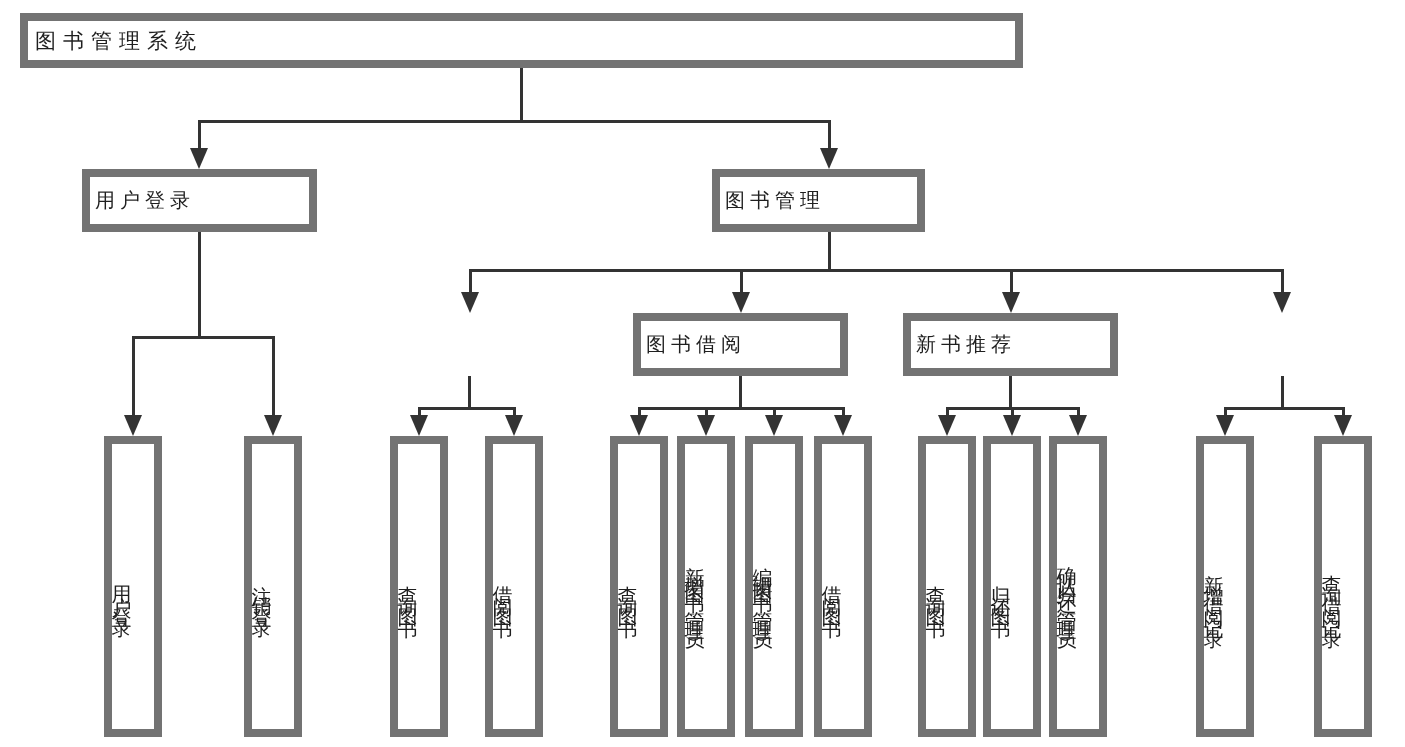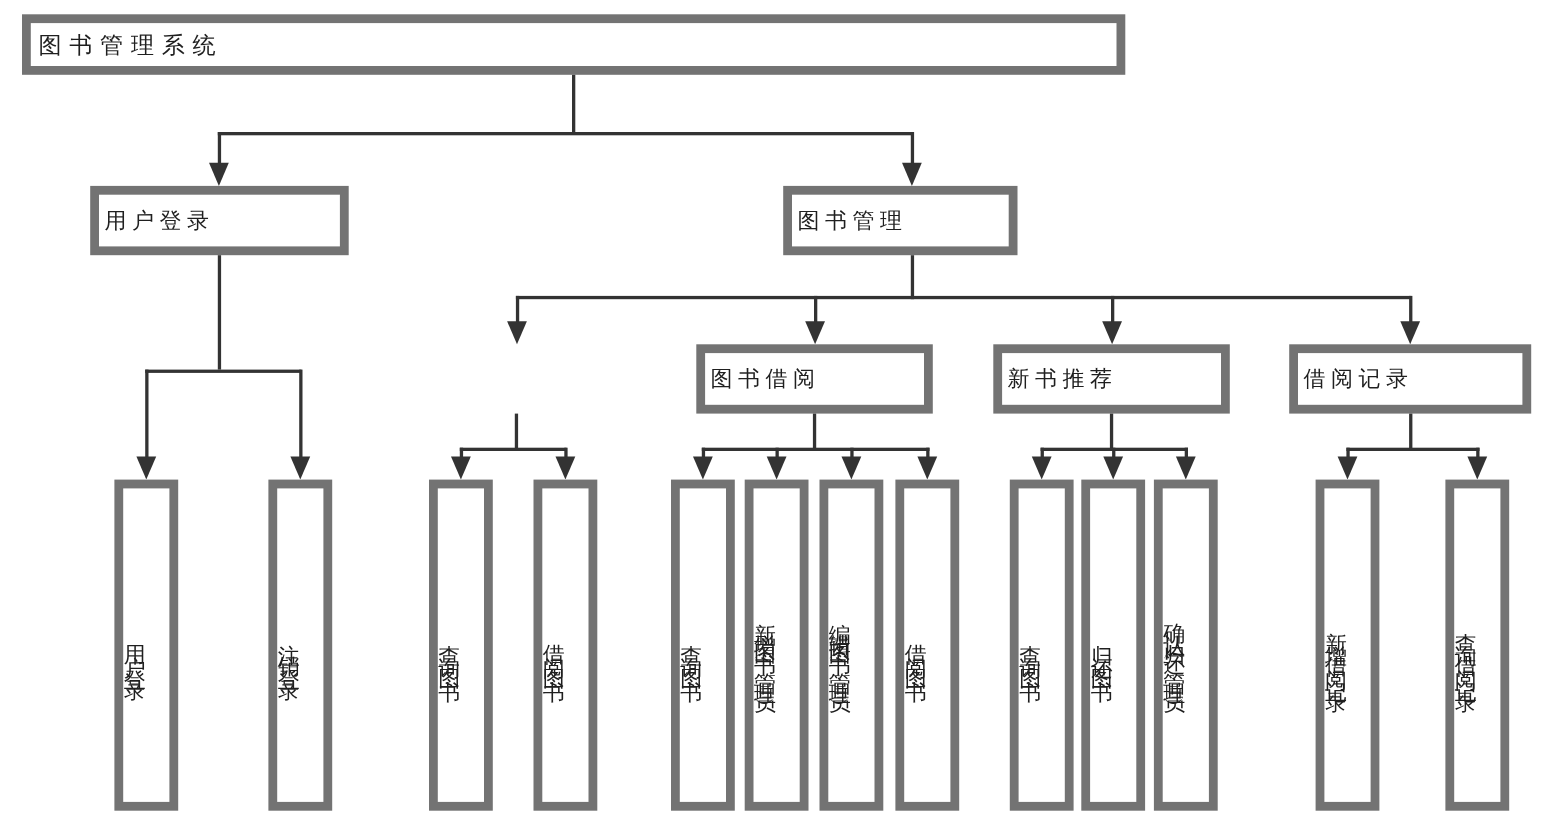--- a/index.html
+++ b/index.html
@@ -122,23 +122,20 @@
     <div class="vline" style="left:1281px; top:269px; height:25px;"></div>
     <div class="tri" style="left:1273px; top:292px;"></div>
   </div>
 
   <div class="box h" style="left:633px; top:313px; width:215px; height:63px;">
     <span>图书借阅</span>
   </div>
   <div class="box h" style="left:903px; top:313px; width:215px; height:63px;">
     <span>新书推荐</span>
   </div>
-  <div class="box h" style="left:1172px; top:313px; width:220px; height:63px;">
-    <span>借阅记录</span>
-  </div>
 
   <div>
     <div class="vline" style="left:468px; top:376px; height:34px;"></div>
     <div class="hline" style="left:418px; top:407px; width:97px;"></div>
     <div class="vline" style="left:418px; top:407px; height:10px;"></div>
     <div class="tri" style="left:410px; top:415px;"></div>
     <div class="vline" style="left:513px; top:407px; height:10px;"></div>
     <div class="tri" style="left:505px; top:415px;"></div>
   </div>
 

